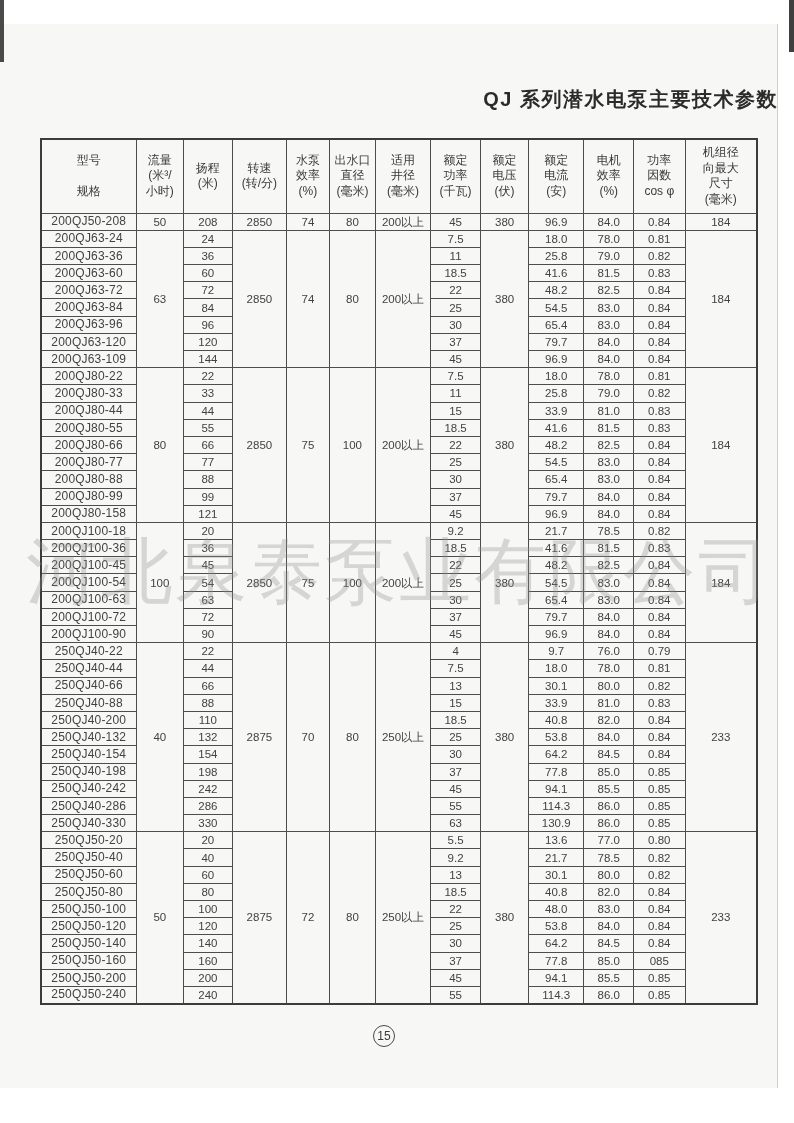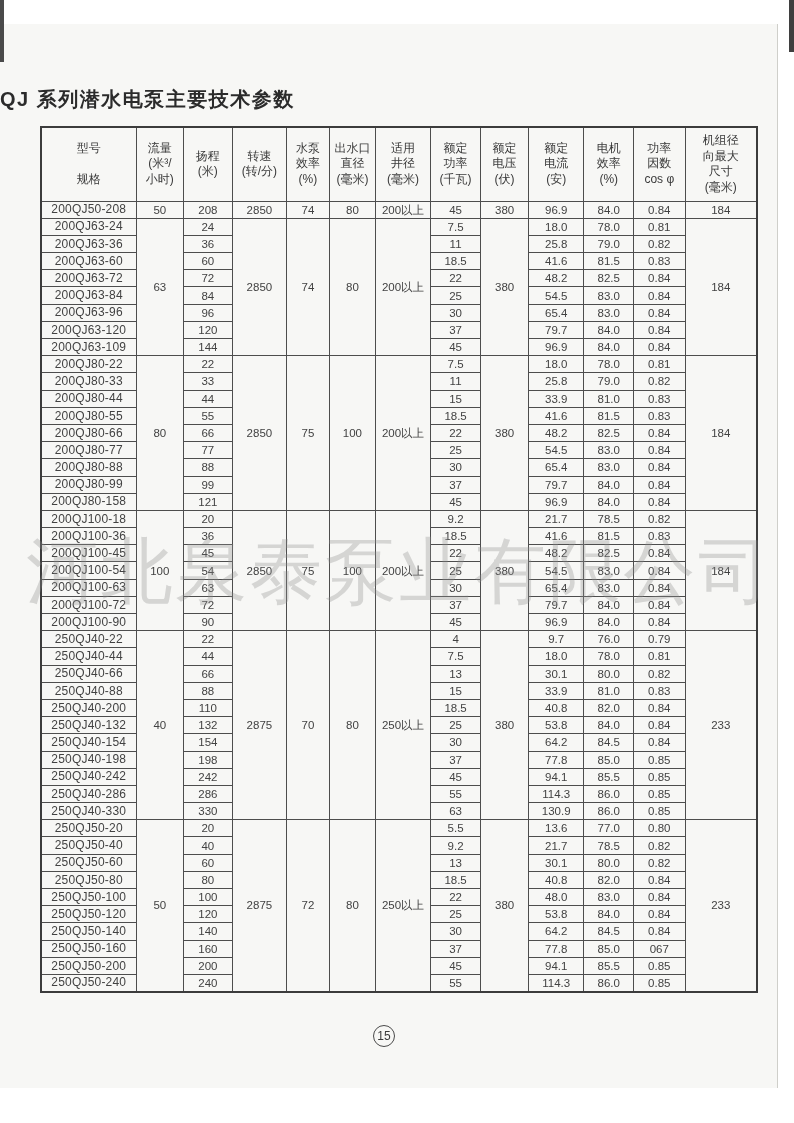--- a/index.html
+++ b/index.html
@@ -8,25 +8,25 @@
     font-family:"Liberation Sans","DejaVu Sans",sans-serif;
     overflow:hidden;color:#3f3f3f;
   }
   .scan-area{
     position:absolute;left:0;top:24px;width:777px;height:1064px;
     background:#f7f7f5;border-right:1px solid #cfcfca;
   }
   .edge-mark-tl{position:absolute;left:0;top:0;width:4px;height:62px;background:#4a4a4a;}
   .edge-mark-tr{position:absolute;left:789px;top:0;width:5px;height:52px;background:#3f3f3f;}
   .page-title{
-    position:absolute;left:0;top:86px;width:778px;text-align:left;
+    position:absolute;left:0;top:86px;width:778px;text-align:right;
     font-size:20px;font-weight:bold;color:#2b2b2b;letter-spacing:1.5px;margin:0;
   }
   table.params{
-    position:absolute;left:40px;top:126px;width:718px;
+    position:absolute;left:40px;top:138px;width:718px;
     border-collapse:collapse;table-layout:fixed;
     border:2px solid #3c3c3c;
     font-size:11.5px;color:#424242;
   }
   table.params th, table.params td{
     border:1px solid #4d4d4d;text-align:center;vertical-align:middle;
     padding:0;line-height:1.05;overflow:hidden;
   }
   table.params thead tr{height:74px;}
   table.params tbody tr{height:17.2px;}
@@ -528,21 +528,21 @@
         <td>64.2</td>
         <td>84.5</td>
         <td>0.84</td>
       </tr>
       <tr>
         <td class="model-cell">250QJ50-160</td>
         <td>160</td>
         <td>37</td>
         <td>77.8</td>
         <td>85.0</td>
-        <td>067</td>
+        <td>085</td>
       </tr>
       <tr>
         <td class="model-cell">250QJ50-200</td>
         <td>200</td>
         <td>45</td>
         <td>94.1</td>
         <td>85.5</td>
         <td>0.85</td>
       </tr>
       <tr>

